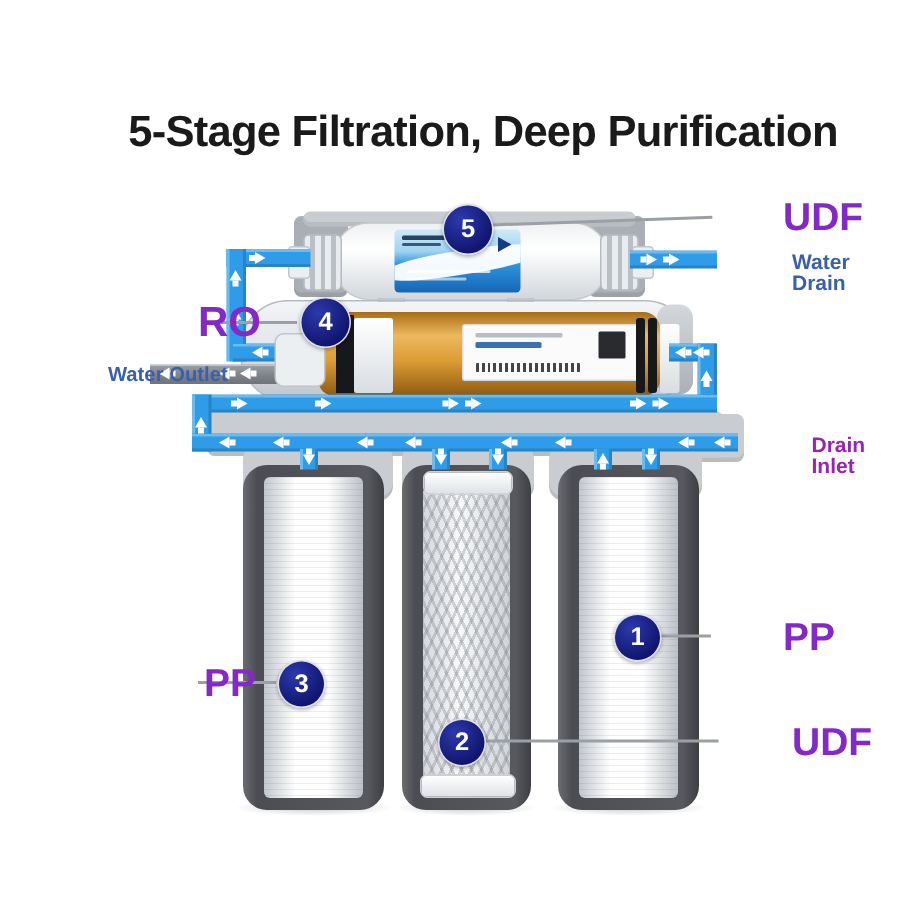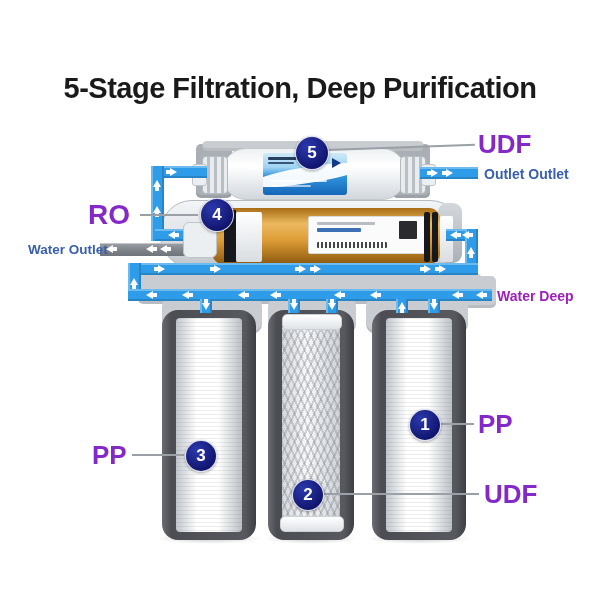--- a/index.html
+++ b/index.html
@@ -1,18 +1,18 @@
 <!DOCTYPE html>
 <html><head>
 <meta charset="utf-8">
 <style>
   html,body{margin:0;padding:0;background:#fff;}
   #canvas{position:relative;width:600px;height:600px;background:#ffffff;overflow:hidden;
           font-family:"Liberation Sans", sans-serif;}
-  .abs{position:absolute;}
+  .abs{position:absolute;padding-left:44px;}
   
   .title{left:0;right:0;top:72px;text-align:center;font-size:29px;font-weight:700;
          color:#1a1a1a;letter-spacing:-0.5px;}
   .stage-lbl{font-size:26px;font-weight:700;color:#8429c8;line-height:1;}
   .port-lbl-blue{font-size:14px;font-weight:700;color:#3a5fae;line-height:1;}
   .port-lbl-purple{font-size:14px;font-weight:700;color:#9b21b8;line-height:1;}
   .lead{position:absolute;height:1.5px;background:#9aa0a5;transform-origin:left center;}
   
   .badge{position:absolute;width:30px;height:30px;border-radius:50%;
          background:radial-gradient(circle at 35% 30%, #2c39ac, #10156e 72%);
@@ -208,17 +208,17 @@
   <div class="lead" style="left:132px;top:454px;width:52px;z-index:8;"></div>
   <div class="lead" style="left:323px;top:493px;width:156px;z-index:8;"></div>
   <div class="lead" style="left:440px;top:423px;width:34px;z-index:8;"></div>
 
   <div class="abs stage-lbl" style="left:478px;top:131px;z-index:9;">UDF</div>
   <div class="abs stage-lbl" style="left:88px;top:201px;font-size:28px;z-index:9;">RO</div>
   <div class="abs stage-lbl" style="left:92px;top:442px;z-index:9;">PP</div>
   <div class="abs stage-lbl" style="left:484px;top:481px;z-index:9;">UDF</div>
   <div class="abs stage-lbl" style="left:478px;top:411px;z-index:9;">PP</div>
 
-  <div class="abs port-lbl-blue" style="left:484px;top:167px;z-index:9;">Outlet Outlet</div>
+  <div class="abs port-lbl-blue" style="left:484px;top:167px;z-index:9;">Water Drain</div>
   <div class="abs port-lbl-blue" style="left:28px;top:243px;font-size:13.5px;z-index:9;">Water Outlet</div>
-  <div class="abs port-lbl-purple" style="left:497px;top:289px;z-index:9;">Water Deep</div>
+  <div class="abs port-lbl-purple" style="left:497px;top:289px;z-index:9;">Drain Inlet</div>
 
 </div>
 
 </body></html>

